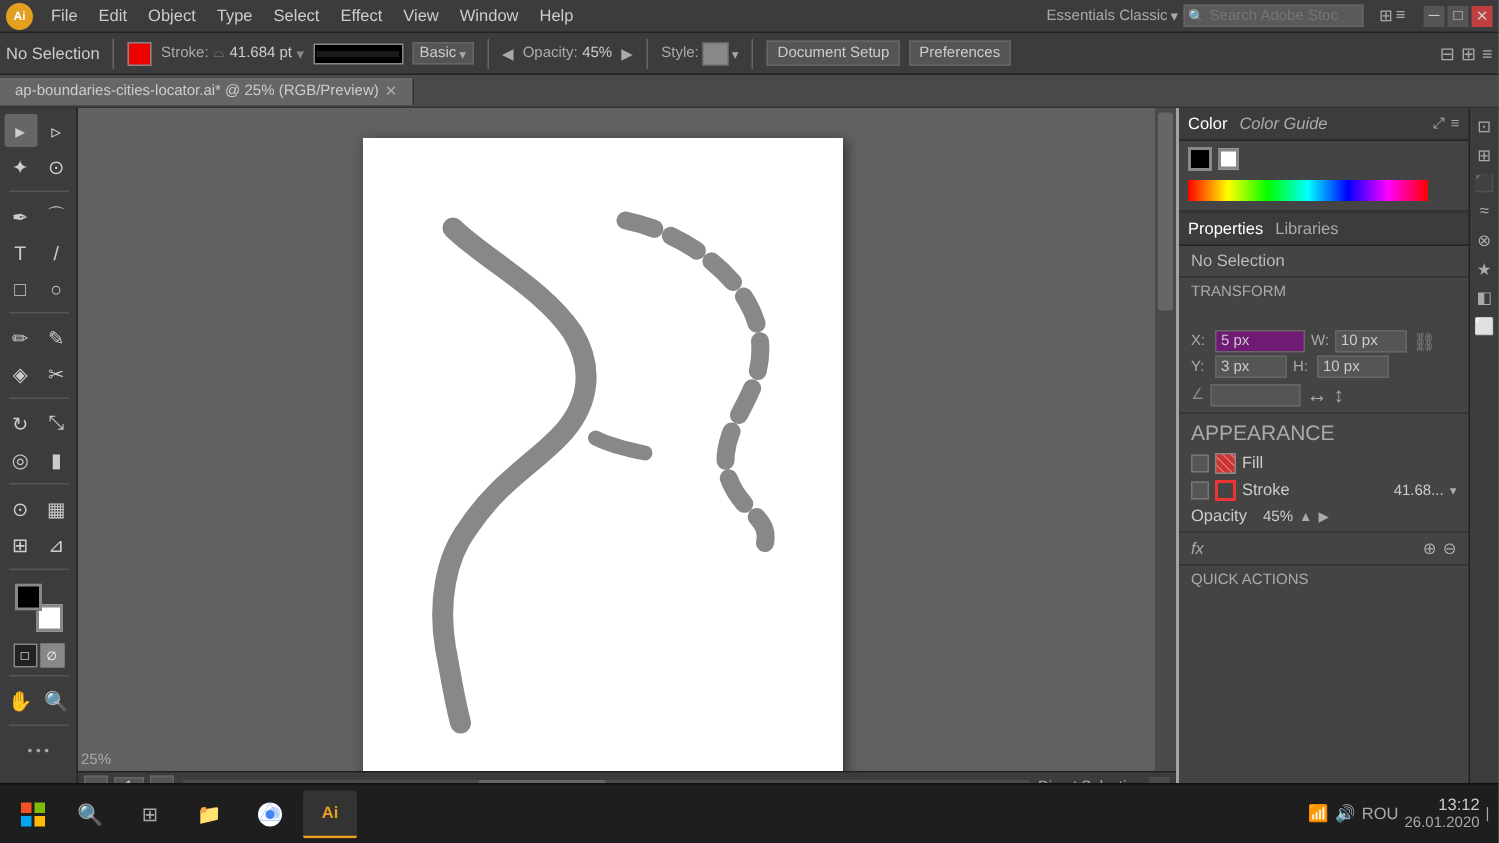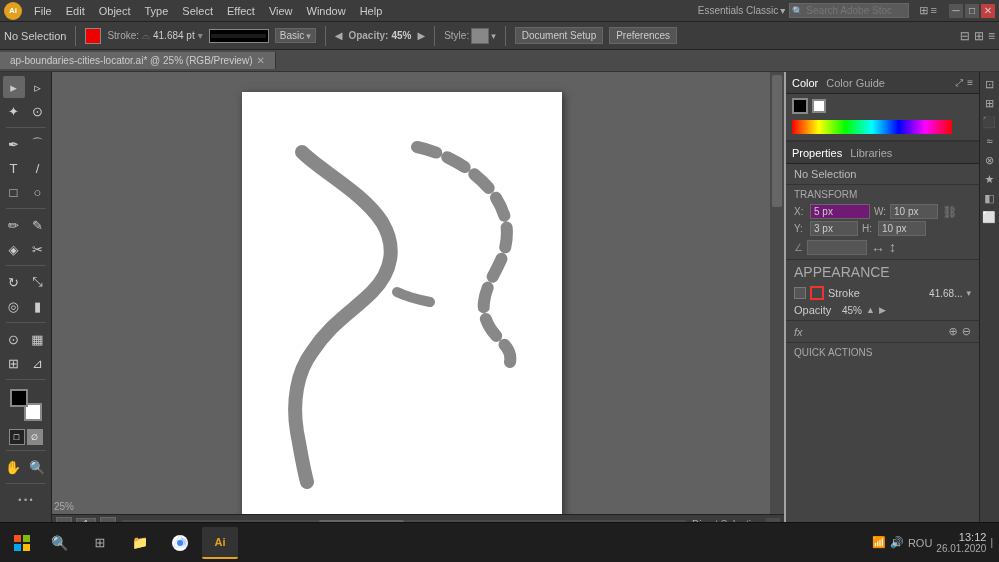--- a/index.html
+++ b/index.html
@@ -261,21 +261,21 @@
   <div class="stroke-preview">
     <div class="stroke-line"></div>
   </div>
 
   <div style="background:#555;border:1px solid #666;padding:1px 4px;display:flex;align-items:center;gap:2px;">
     <span style="font-size:10px;color:#ccc;">Basic</span>
     <span style="font-size:9px;color:#aaa;">▾</span>
   </div>
   <div class="separator"></div>
   <span style="font-size:10px;color:#aaa;">◀</span>
-  <div style="display:flex;align-items:center;gap:3px;font-weight:bold;">
+  <div style="display:flex;align-items:center;gap:3px;">
     <span class="opt-label">Opacity:</span>
     <span class="opt-value">45%</span>
   </div>
   <span style="font-size:10px;color:#aaa;">▶</span>
   <div class="separator"></div>
   <div style="display:flex;align-items:center;gap:2px;">
     <span class="opt-label">Style:</span>
     <div style="width:18px;height:16px;background:#888;border:1px solid #666;"></div>
     <span style="font-size:9px;color:#aaa;">▾</span>
   </div>
@@ -397,21 +397,21 @@
 
     <div style="position:absolute;bottom:22px;left:2px;display:flex;align-items:center;gap:2px;">
       <span style="font-size:10px;color:#aaa;">25%</span>
     </div>
   </div>
 
   <div style="width:195px;background:#444;border-left:2px solid #a3a3a3;display:flex;flex-direction:column;">
 
     <div style="height:22px;background:#3c3c3c;display:flex;align-items:center;padding:0 6px;border-bottom:1px solid #222;">
       <span style="font-size:11px;color:#fff;cursor:pointer;margin-right:8px;">Color</span>
-      <span style="font-size:11px;color:#aaa;cursor:pointer;">Color Guide</span>
+      <span style="font-size:11px;color:#aaa;cursor:pointer;font-style:italic;">Color Guide</span>
       <div style="margin-left:auto;display:flex;gap:4px;">
         <span style="font-size:10px;color:#aaa;cursor:pointer;">⤢</span>
         <span style="font-size:10px;color:#aaa;cursor:pointer;">≡</span>
       </div>
     </div>
 
     <div style="padding:4px 6px;display:flex;align-items:center;gap:4px;">
       <div style="width:16px;height:16px;background:#000;border:2px solid #888;cursor:pointer;position:relative;"></div>
       <div style="width:14px;height:14px;background:#fff;border:2px solid #888;cursor:pointer;"></div>
     </div>
@@ -424,21 +424,21 @@
     <div style="height:22px;background:#3c3c3c;display:flex;align-items:center;padding:0 6px;border-bottom:1px solid #222;">
       <span style="font-size:11px;color:#fff;cursor:pointer;margin-right:8px;">Properties</span>
       <span style="font-size:11px;color:#aaa;cursor:pointer;">Libraries</span>
     </div>
 
     <div style="padding:4px 8px;border-bottom:1px solid #333;">
       <span style="font-size:11px;color:#bbb;">No Selection</span>
     </div>
 
     <div style="padding:4px 8px;border-bottom:1px solid #333;">
-      <div style="font-size:10px;color:#aaa;text-transform:uppercase;margin-bottom:4px;">Transform</div>
+      <div style="font-size:10px;color:#aaa;text-transform:uppercase;margin-bottom:20px;">Transform</div>
       <div style="display:flex;gap:4px;align-items:center;margin-bottom:2px;">
         <span style="font-size:10px;color:#aaa;width:12px;">X:</span>
         <input type="text" style="background: #701a75; border: 1px solid rgb(102, 102, 102); color: rgb(204, 204, 204); font-size: 10px; padding: 1px 3px; width: 60px;" value="5 px">
         <span style="font-size:10px;color:#aaa;width:12px;">W:</span>
         <input type="text" style="background: rgb(85, 85, 85); border: 1px solid rgb(102, 102, 102); color: rgb(204, 204, 204); font-size: 10px; padding: 1px 3px; width: 48px;" value="10 px">
         <span style="font-size:12px;color:#888;cursor:pointer;">⛓</span>
       </div>
       <div style="display:flex;gap:4px;align-items:center;">
         <span style="font-size:10px;color:#aaa;width:12px;">Y:</span>
         <input type="text" style="background: rgb(85, 85, 85); border: 1px solid rgb(102, 102, 102); color: rgb(204, 204, 204); font-size: 10px; padding: 1px 3px; width: 48px;" value="3 px">
@@ -449,20 +449,27 @@
         <span style="font-size:10px;color:#888;">∠</span>
         <input type="text" style="background: rgb(85, 85, 85); border: 1px solid rgb(102, 102, 102); color: rgb(204, 204, 204); font-size: 10px; padding: 1px 3px; width: 60px;" value="">
         <span style="font-size:14px;color:#aaa;cursor:pointer;">↔</span>
         <span style="font-size:14px;color:#aaa;cursor:pointer;">↕</span>
       </div>
     </div>
 
     <div style="padding:4px 8px;border-bottom:1px solid #333;">
       <div style="font-size:14px;color:#aaa;text-transform:uppercase;margin-bottom:6px;">Appearance</div>
 
+      <div style="display:flex;align-items:center;gap:4px;margin-bottom:4px;">
+        <div style="width:12px;height:12px;background:#555;border:1px solid #777;"></div>
+        <div style="width:14px;height:14px;background:#c33;border:1px solid #888;position:relative;">
+          <div style="position:absolute;top:0;left:0;right:0;bottom:0;background:repeating-linear-gradient(45deg,transparent,transparent 3px,rgba(255,255,255,0.3) 3px,rgba(255,255,255,0.3) 4px);"></div>
+        </div>
+        <span style="font-size:11px;color:#ccc;">Fill</span>
+      </div>
 
       <div style="display:flex;align-items:center;gap:4px;margin-bottom:4px;">
         <div style="width:12px;height:12px;background:#555;border:1px solid #777;"></div>
         <div style="width:14px;height:14px;border:2px solid #e33;background:transparent;"></div>
         <span style="font-size:11px;color:#ccc;">Stroke</span>
         <span style="font-size:10px;color:#ccc;margin-left:auto;">41.68...</span>
         <span style="font-size:9px;color:#aaa;cursor:pointer;">▾</span>
       </div>
 
       <div style="display:flex;align-items:center;gap:4px;">

